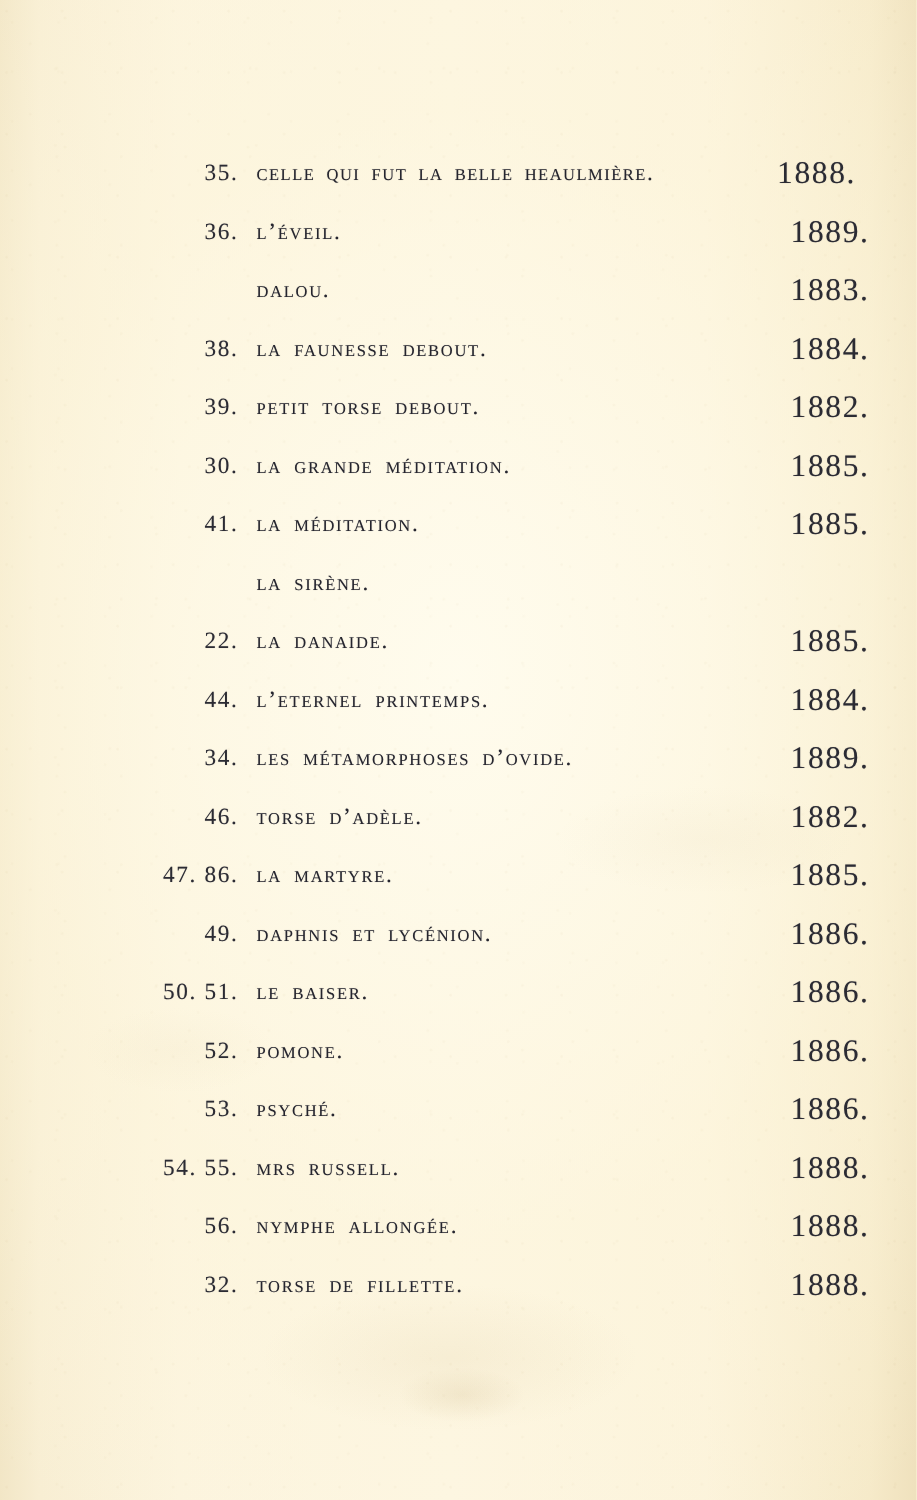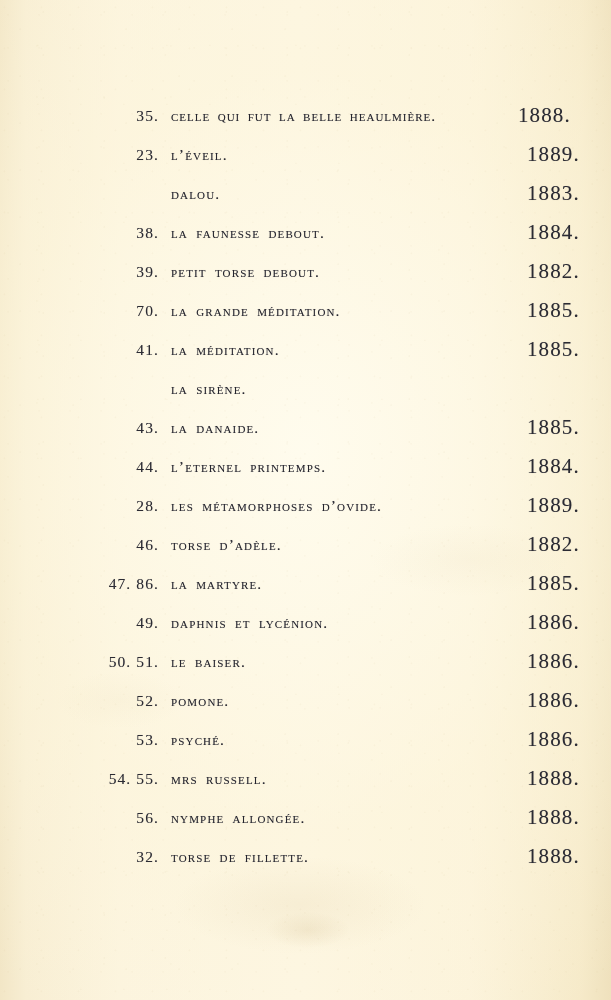--- a/index.html
+++ b/index.html
@@ -122,64 +122,64 @@
   <div id="grain"></div>
   <div id="stains"></div>
 
   <div id="list">
       <div class="entry tight">
         <span class="num">35.</span>
         <span class="title">Celle qui fut la Belle Heaulmière.</span>
         <span class="year">1888.</span>
       </div>
       <div class="entry">
-        <span class="num">23.</span>
+        <span class="num">36.</span>
         <span class="title">L’éveil.</span>
         <span class="year">1889.</span>
       </div>
       <div class="entry">
         <span class="title">Dalou.</span>
         <span class="year">1883.</span>
       </div>
       <div class="entry">
         <span class="num">38.</span>
         <span class="title">La faunesse debout.</span>
         <span class="year">1884.</span>
       </div>
       <div class="entry">
         <span class="num">39.</span>
         <span class="title">Petit torse debout.</span>
         <span class="year">1882.</span>
       </div>
       <div class="entry">
-        <span class="num">70.</span>
+        <span class="num">30.</span>
         <span class="title">La grande Méditation.</span>
         <span class="year">1885.</span>
       </div>
       <div class="entry">
         <span class="num">41.</span>
         <span class="title">La Méditation.</span>
         <span class="year">1885.</span>
       </div>
       <div class="entry">
         <span class="title">La Sirène.</span>
         <span class="year"></span>
       </div>
       <div class="entry">
-        <span class="num">43.</span>
+        <span class="num">22.</span>
         <span class="title">La Danaide.</span>
         <span class="year">1885.</span>
       </div>
       <div class="entry">
         <span class="num">44.</span>
         <span class="title">L’Eternel Printemps.</span>
         <span class="year">1884.</span>
       </div>
       <div class="entry">
-        <span class="num">28.</span>
+        <span class="num">34.</span>
         <span class="title">Les Métamorphoses d’Ovide.</span>
         <span class="year">1889.</span>
       </div>
       <div class="entry">
         <span class="num">46.</span>
         <span class="title">Torse d’Adèle.</span>
         <span class="year">1882.</span>
       </div>
       <div class="entry">
         <span class="num">47. 86.</span>

